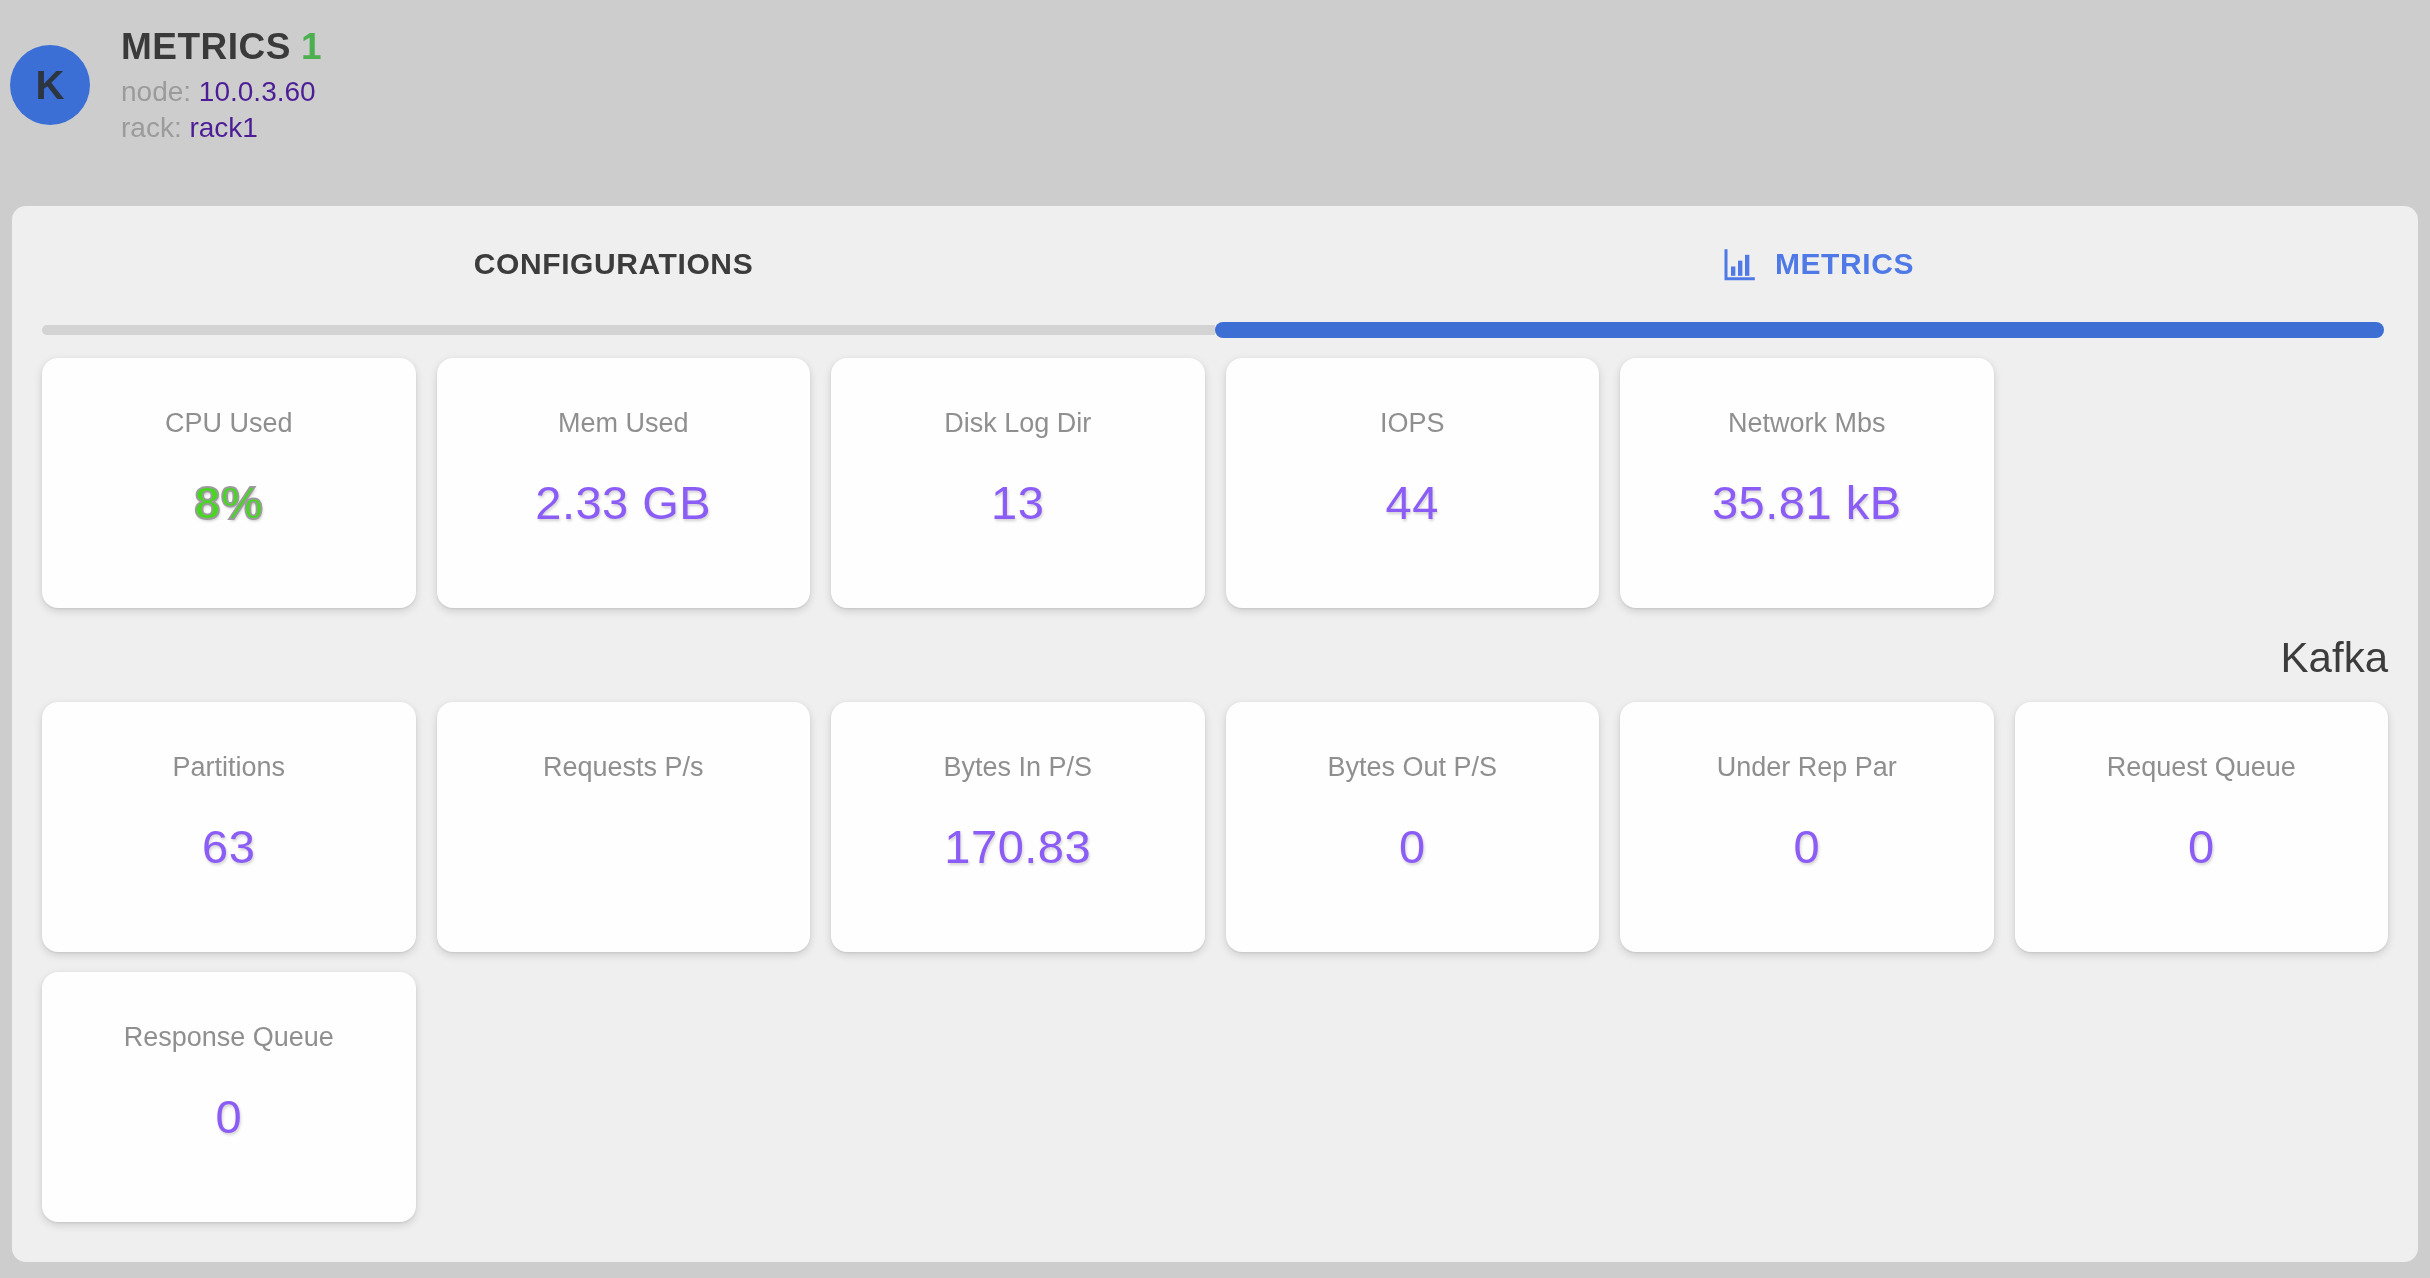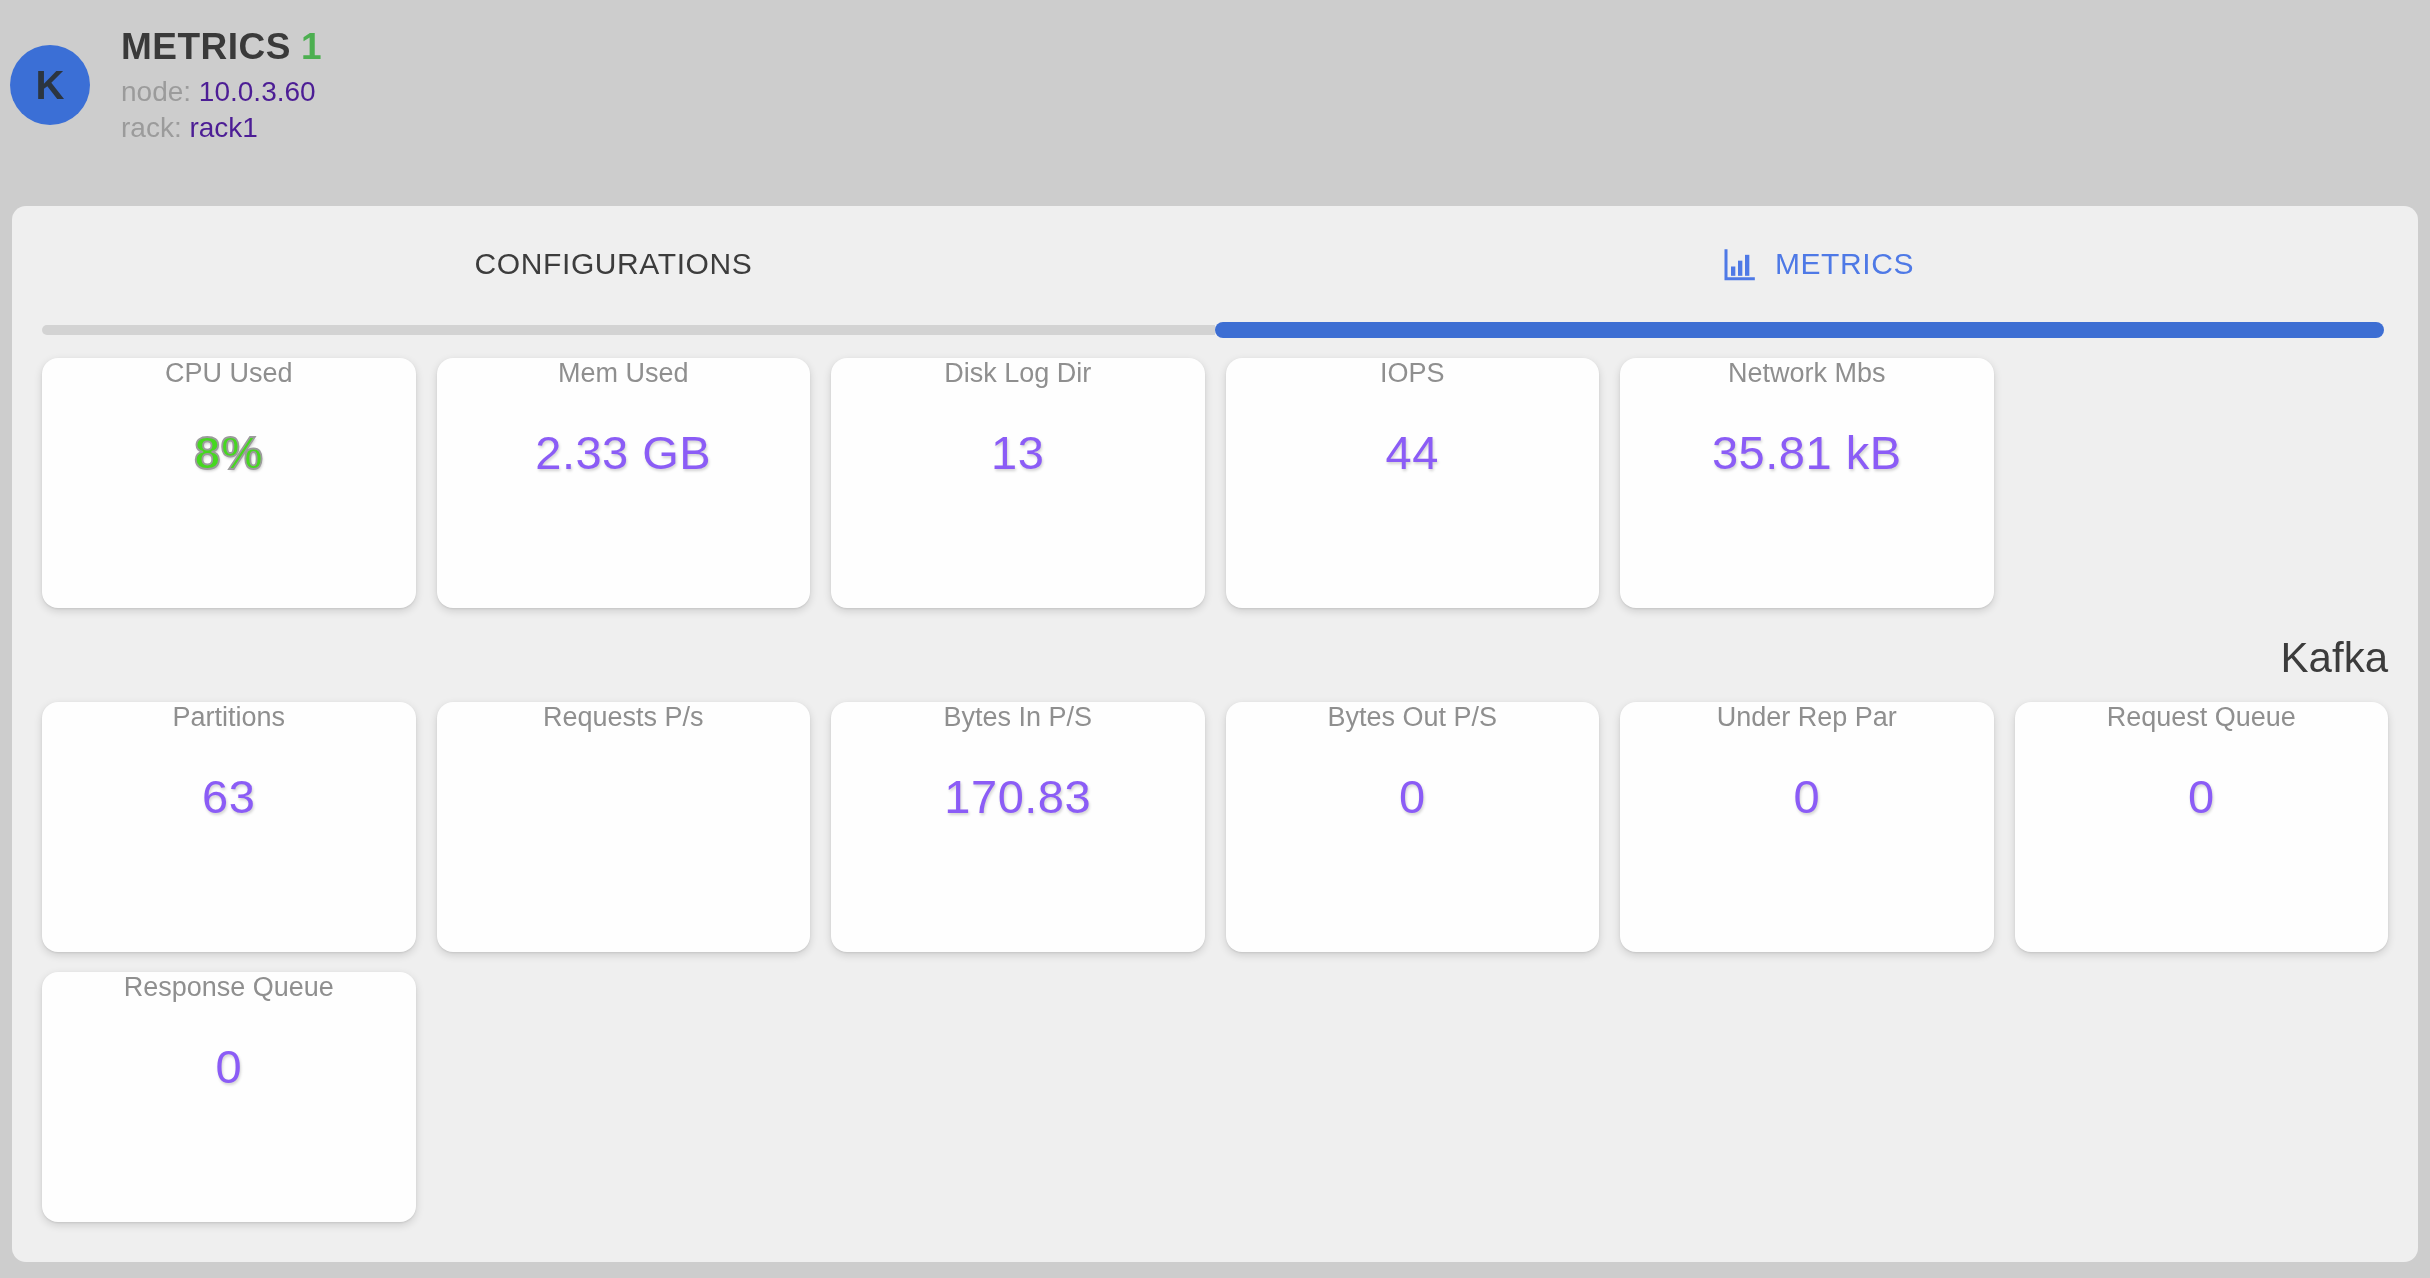--- a/index.html
+++ b/index.html
@@ -68,21 +68,21 @@
     height: 116px;
     align-items: center;
   }
   .tab {
     width: 50%;
     display: flex;
     align-items: center;
     justify-content: center;
     gap: 16px;
     font-size: 30px;
-    font-weight: 400;
+    font-weight: 700;
     letter-spacing: 0.6px;
     cursor: pointer;
   }
   .tab.inactive { color: #3c3c3c; }
   .tab.active   { color: #4e79e6; }
   .tab .tab-icon { width: 40px; height: 40px; display: inline-block; }
 
   .indicator-track {
     position: relative;
     height: 16px;
@@ -110,20 +110,21 @@
     display: grid;
     grid-template-columns: repeat(6, 1fr);
     column-gap: 21px;
     row-gap: 20px;
   }
   .card {
     background: #fefefe;
     border-radius: 16px;
     height: 250px;
     box-sizing: border-box;
+    padding-top: 50px;
     text-align: center;
     box-shadow: 0 3px 8px rgba(0,0,0,0.14), 0 1px 2px rgba(0,0,0,0.08);
   }
   .card-label {
     font-size: 27px;
     color: #8f8f8f;
   }
   .card-value {
     font-size: 47px;
     color: #8b5cf6;

